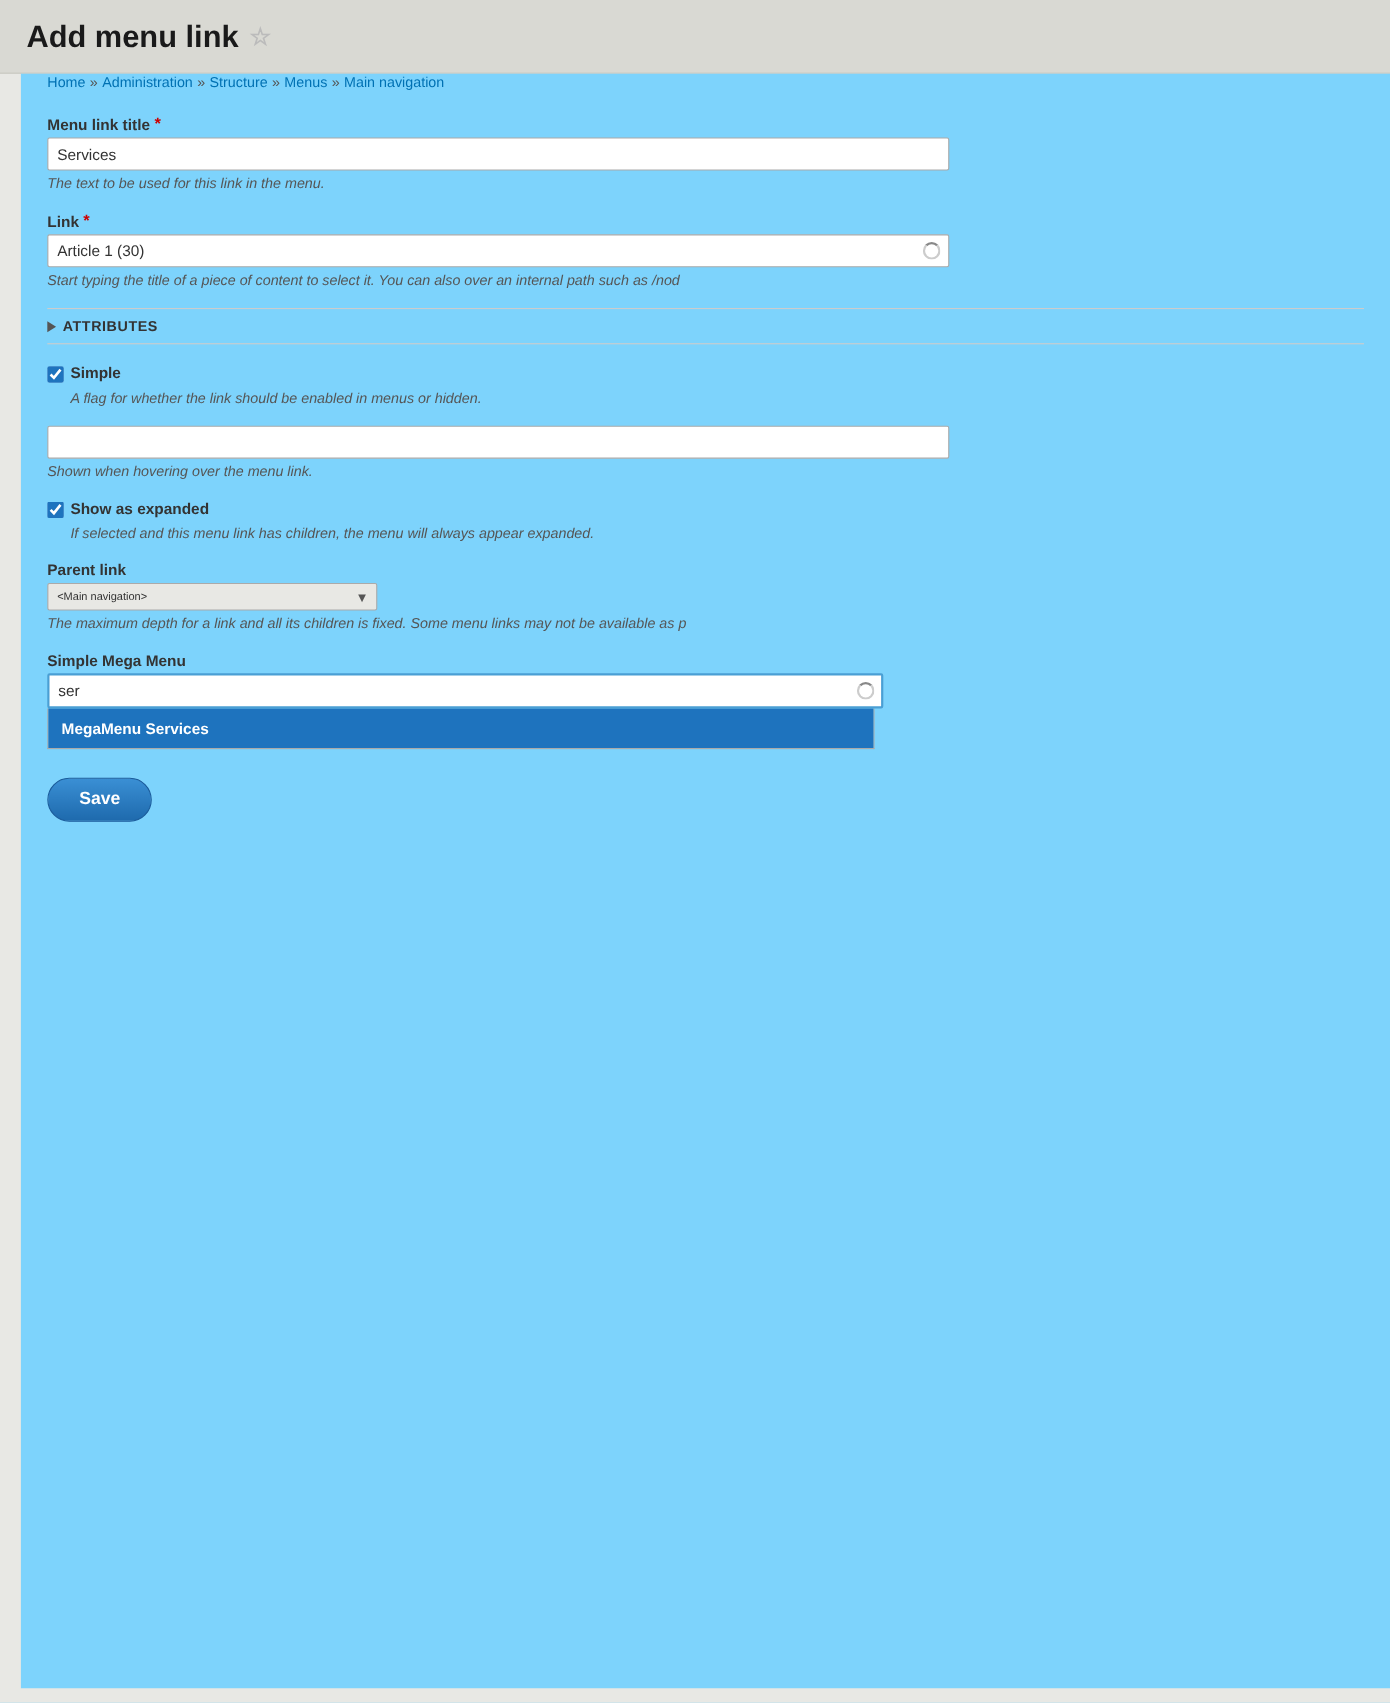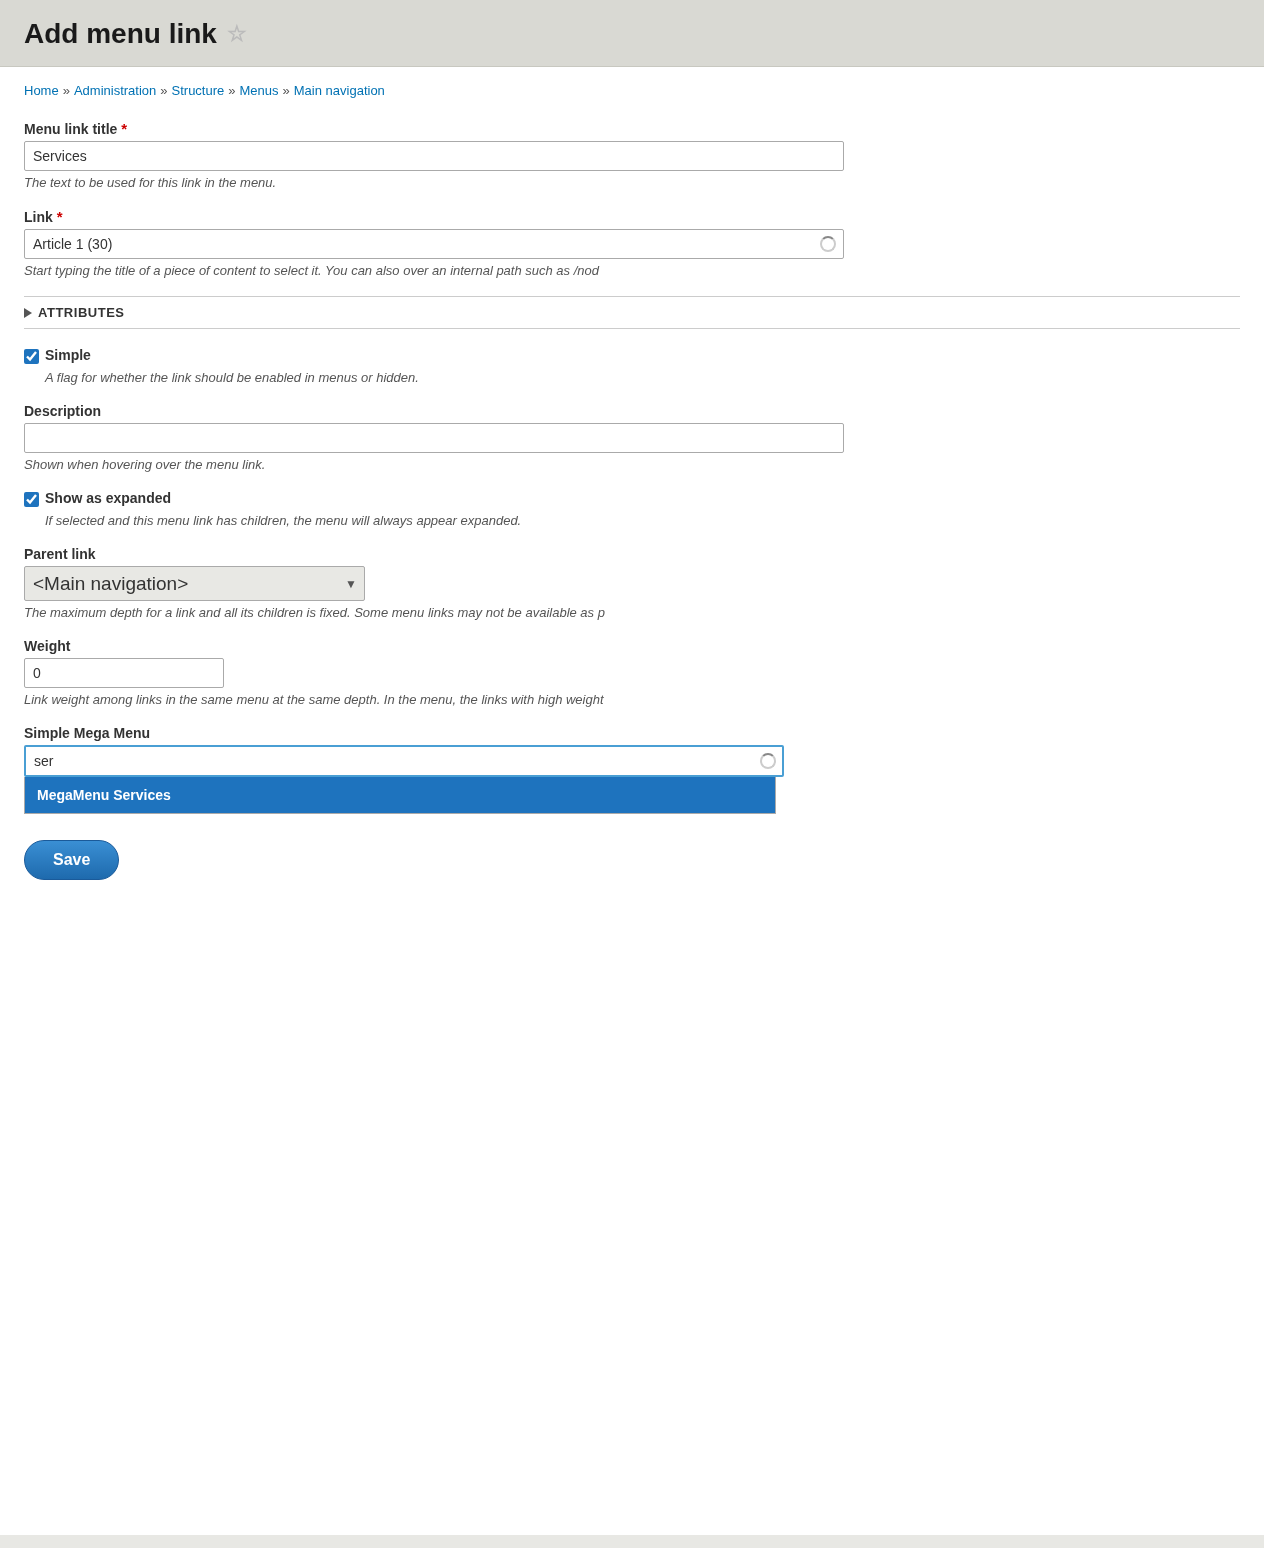--- a/index.html
+++ b/index.html
@@ -20,23 +20,24 @@
       color: #1a1a1a;
       display: flex;
       align-items: center;
       gap: 10px;
     }
     .star-icon {
       color: #bbb;
       font-size: 22px;
     }
     .main-content {
-      background: #ffffff;
-      padding: 16px 24px 30px 24px;
+      background: #7dd3fc;
+      padding: 0 24px 30px 24px;
       min-height: calc(1548px - 80px);
+      margin-left: 19px;
     }
     .breadcrumb {
       font-size: 13px;
       margin-bottom: 22px;
       display: flex;
       flex-wrap: wrap;
       gap: 0;
       align-items: center;
     }
     .breadcrumb a {
@@ -152,25 +153,25 @@
       color: #555;
       font-style: italic;
       margin-left: 21px;
       margin-bottom: 14px;
     }
     .select-wrap {
       position: relative;
       display: inline-block;
     }
     .parent-link-select {
-      width: 341px;
+      width: 300px;
       padding: 6px 28px 6px 8px;
       border: 1px solid #aaa;
       background: #e8e8e4;
-      font-size: 19px;
+      font-size: 10px;
       font-family: inherit;
       color: #333;
       appearance: none;
       -webkit-appearance: none;
       cursor: pointer;
       border-radius: 2px;
     }
     .select-arrow {
       position: absolute;
       right: 8px;
@@ -302,23 +303,20 @@
   <div class="form-section">
     <div class="checkbox-row">
       <input type="checkbox" checked="" id="enabled-cb" style="">
       <label for="enabled-cb" class="checkbox-label">Simple</label>
     </div>
     <div class="checkbox-description">A flag for whether the link should be enabled in menus or hidden.</div>
   </div>
 
   
   <div class="form-section">
-    <div class="field-label">
-      <span>Description</span>
-    </div>
     <input class="text-input" type="text" value="" style="">
     <div class="field-description">Shown when hovering over the menu link.</div>
   </div>
 
   
   <div class="form-section">
     <div class="checkbox-row">
       <input type="checkbox" checked="" id="expanded-cb" style="">
       <label for="expanded-cb" class="checkbox-label">Show as expanded</label>
     </div>
@@ -334,27 +332,20 @@
       <select class="parent-link-select">
         <option value="main">&lt;Main navigation&gt;</option>
         <option value="none">&lt;No parent&gt;</option>
       </select>
       <span class="select-arrow">▼</span>
     </div>
     <div class="field-description">The maximum depth for a link and all its children is fixed. Some menu links may not be available as p</div>
   </div>
 
   
-  <div class="form-section">
-    <div class="field-label">
-      <span>Weight</span>
-    </div>
-    <input class="weight-input" type="text" value="0" style="">
-    <div class="field-description">Link weight among links in the same menu at the same depth. In the menu, the links with high weight</div>
-  </div>
 
   
   <div class="mega-menu-section">
     <div class="mega-menu-label">Simple Mega Menu</div>
     <div class="mega-input-wrap">
       <input class="mega-input" type="text" value="ser" style="">
       <div class="autocomplete-spinner"></div>
     </div>
     <div class="autocomplete-dropdown">
       <div class="autocomplete-option selected">MegaMenu Services</div>

